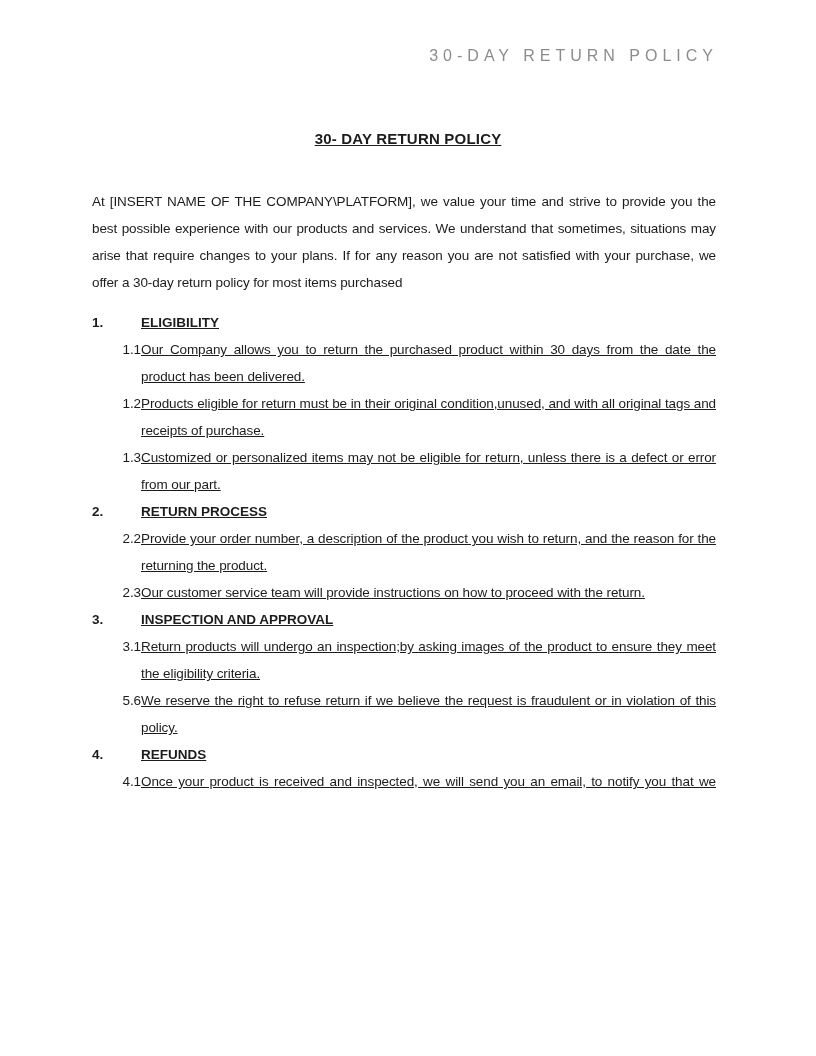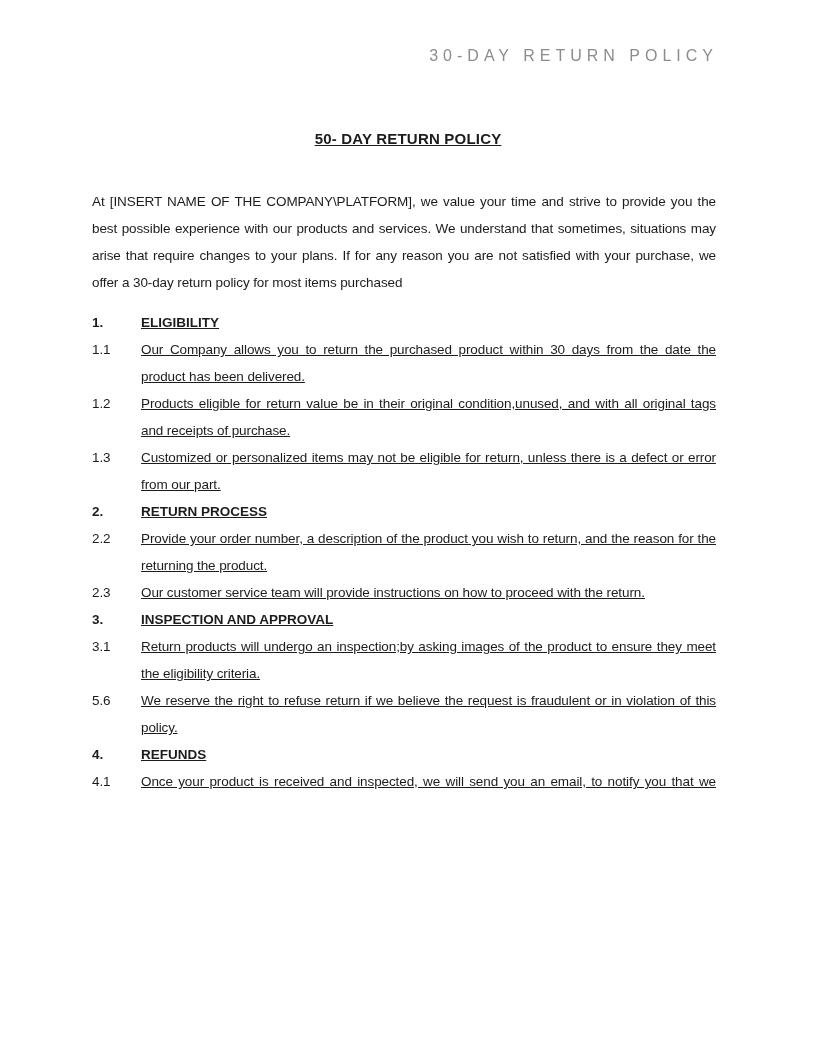--- a/index.html
+++ b/index.html
@@ -53,20 +53,21 @@
     margin: 0 0 13px 0;
     text-align: justify;
   }
   .row {
     display: flex;
     align-items: flex-start;
   }
   .num {
     flex: 0 0 49px;
     width: 49px;
+    text-align: right;
   }
   .txt {
     flex: 1 1 auto;
     text-align: justify;
     text-decoration: underline;
   }
   .heading-row .num,
   .heading-row .txt {
     font-weight: bold;
     text-align: left;
@@ -88,38 +89,38 @@
 </head>
 <body>
 
 <div class="page">
 
   <div class="header">
     <span>30-DAY RETURN POLICY</span>
   </div>
 
   <div class="doc-title">
-    <span>50- DAY RETURN POLICY</span>
+    <span>30- DAY RETURN POLICY</span>
   </div>
 
   <div class="content">
 
     <p class="intro">At [INSERT NAME OF THE COMPANY\PLATFORM],  we value your time and strive to provide you the best possible experience with our products and services. We understand that sometimes, situations may arise that require changes to your plans. If for any reason you are not satisfied with your purchase, we offer a 30-day return policy for most items purchased</p>
 
     <div class="row heading-row">
       <span class="num">1.</span>
       <span class="txt">ELIGIBILITY</span>
     </div>
     <div class="row">
       <span class="num">1.1</span>
       <span class="txt">Our Company allows you to return the purchased product within 30 days from the date the product has been delivered.</span>
     </div>
     <div class="row">
       <span class="num">1.2</span>
-      <span class="txt">Products eligible for return value be in their original condition,unused, and with all original tags and receipts of purchase.</span>
+      <span class="txt">Products eligible for return must be in their original condition,unused, and with all original tags and receipts of purchase.</span>
     </div>
     <div class="row">
       <span class="num">1.3</span>
       <span class="txt">Customized or personalized items may not be eligible for return, unless there is a defect or error from our part.</span>
     </div>
 
     <div class="row heading-row">
       <span class="num">2.</span>
       <span class="txt">RETURN PROCESS</span>
     </div>

